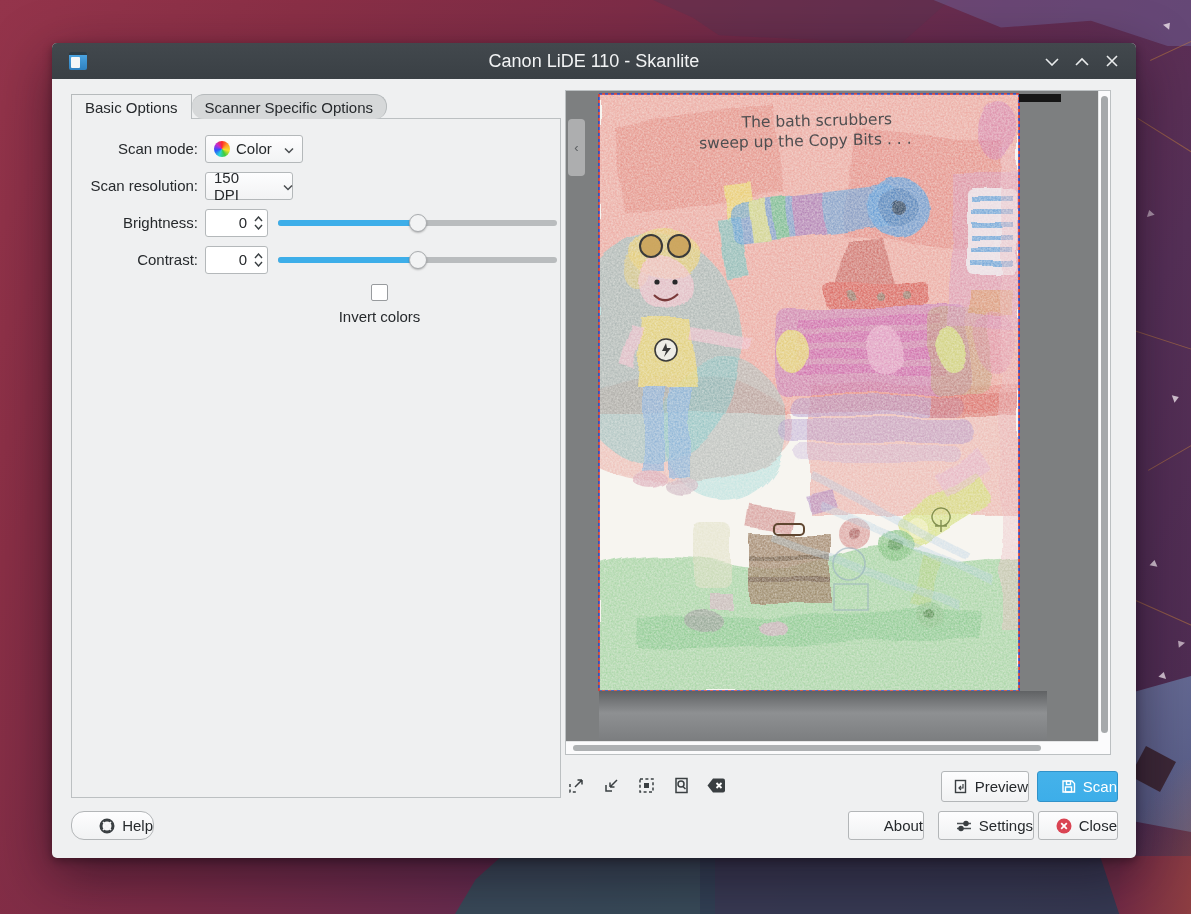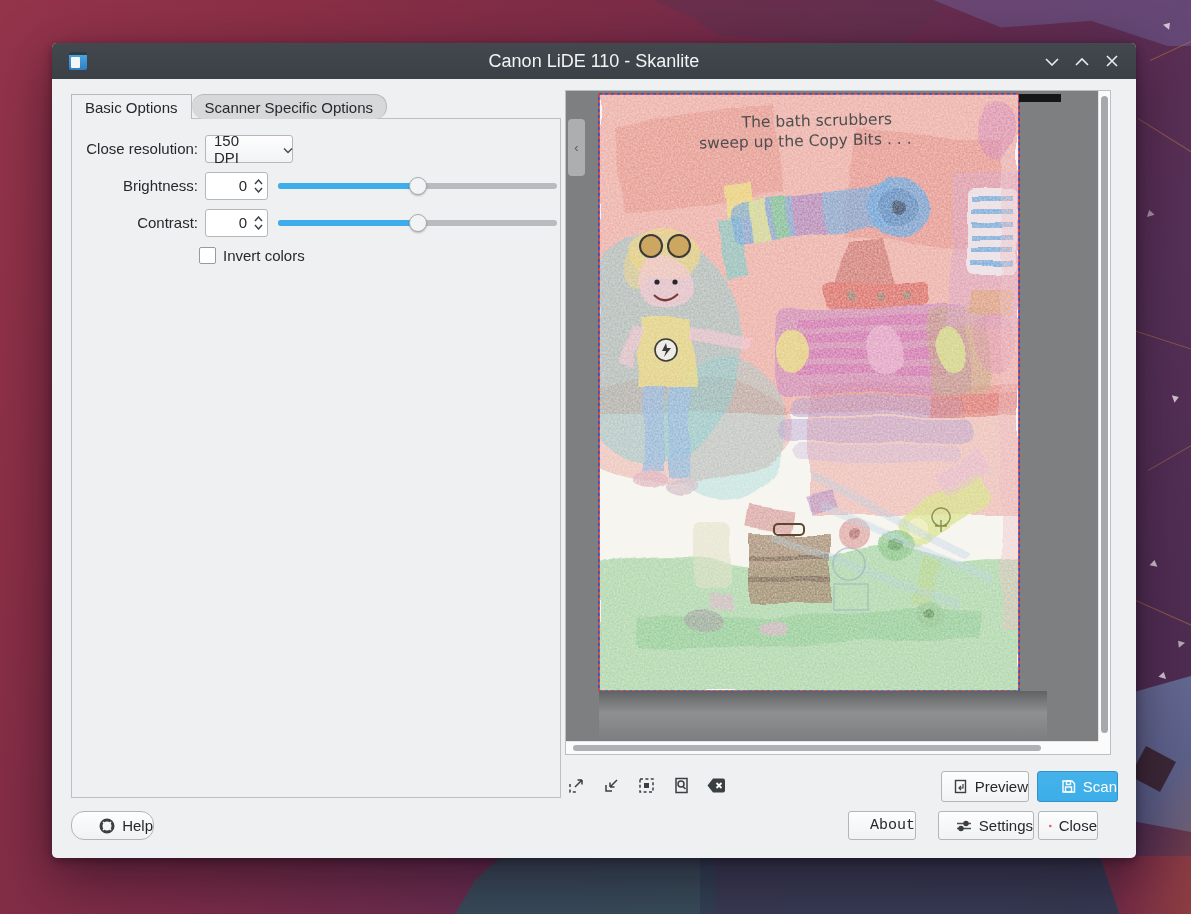--- a/index.html
+++ b/index.html
@@ -67,21 +67,21 @@
   .colorwheel { width:16px; height:16px; border-radius:50%; flex:0 0 auto;
     background:conic-gradient(#ff2a2a,#ff9d2a,#f4e32a,#3ecc3e,#2ad4d4,#2a55ff,#c32ad4,#ff2a2a); }
   .spinbox { width:63px; height:28px; border:1px solid #b4b8ba; border-radius:3px; background:#fff; display:flex; }
   .spin-val { flex:1; text-align:right; align-self:center; padding-right:3px; }
   .spin-arrows { width:17px; display:flex; flex-direction:column; align-items:center; justify-content:center; gap:2px; cursor:pointer; }
   .slider { position:relative; width:279px; height:20px; margin-left:10px; cursor:pointer; }
   .slider-track { position:absolute; left:0; right:0; top:7px; height:6px; border-radius:3px; background:#b9bcbe; }
   .slider-fill { height:6px; border-radius:3px 0 0 3px; background:#3daee9; width:50%; }
   .slider-handle { position:absolute; top:1px; width:18px; height:18px; border-radius:50%;
     background:#f2f3f4; border:1px solid #a9acaf; box-shadow:0 1px 2px rgba(0,0,0,.25); left:calc(50% - 9px); }
-  .check-row { margin-left:127px; margin-top:6px; display:flex; align-items:center; gap:7px; }
+  .check-row { margin-left:127px; margin-top:6px; display:flex; align-items:center; gap:7px;flex-direction:column; }
   .checkbox { width:17px; height:17px; border:1px solid #989b9e; border-radius:2px; background:#fff; cursor:pointer; }
 
   
   .preview-widget { position:absolute; left:513px; top:11px; width:546px; height:665px;
     border:1px solid #bcc0c2; background:#fcfcfc; display:grid; grid-template-columns:1fr 12px; grid-template-rows:1fr 13px; }
   .canvas { position:relative; background:#7d7f80; overflow:hidden; }
   .vscroll { position:relative; background:#fbfbfc; border-left:1px solid #e4e5e6; }
   .vscroll .thumb { position:absolute; left:2px; right:2px; top:5px; bottom:8px; border-radius:4px; background:#a6a9ab; }
   .hscroll { position:relative; background:#fbfbfc; border-top:1px solid #e4e5e6; }
   .hscroll .thumb { position:absolute; top:3px; height:6px; left:7px; width:468px; border-radius:3px; background:#aeb1b3; }
@@ -97,23 +97,23 @@
 
   
   .pv-toolbar { position:absolute; left:514px; top:696px; display:flex; gap:14px; align-items:center; }
   .tool-btn { width:21px; height:21px; display:flex; align-items:center; justify-content:center; cursor:pointer; }
   .btn { height:31px; border:1px solid #b3b6b8; border-radius:3px; background:linear-gradient(#fdfdfe,#f1f2f3);
     display:flex; align-items:center; justify-content:flex-end; gap:7px; font-size:15px; color:#26292c; cursor:pointer; }
   .btn-preview { position:absolute; left:889px; top:692px; width:88px; }
   .btn-scan { position:absolute; left:985px; top:692px; width:81px; background:linear-gradient(#45b2ea,#3daee9);
     border-color:#3092c9; color:#fff; }
   .btn-help { position:absolute; left:19px; top:732px; width:83px; height:29px;border-radius:13px; }
-  .btn-about { position:absolute; left:796px; top:732px; width:68px; height:29px;font-family:Liberation Mono, monospace; }
+  .btn-about { position:absolute; left:796px; top:732px; width:76px; height:29px; }
   .btn-settings { position:absolute; left:886px; top:732px; width:96px; height:29px; }
-  .btn-close { position:absolute; left:986px; top:732px; width:60px; height:29px;padding-left:10px; }
+  .btn-close { position:absolute; left:986px; top:732px; width:80px; height:29px;padding-left:10px; }
 </style>
 </head>
 <body>
 
 <div class="desktop">
   <div class="poly poly-topdark"></div>
   <div class="poly poly-topblue"></div>
   <div class="hexline hx1"></div>
   <div class="hexline hx2"></div>
   <div class="hexline hx3"></div>
@@ -159,24 +159,36 @@
 
   <div class="content">
 
     <div class="tabs">
       <div class="tab active">Basic Options</div>
       <div class="tab">Scanner Specific Options</div>
     </div>
 
     <div class="options-frame">
 
-
-
       <div class="form-row">
-        <div class="form-label">Close resolution:</div>
+        <div class="form-label">Scan mode:</div>
+        <div class="combo w-scanmode">
+          <span class="colorwheel"></span>
+          <span>Color</span>
+          <span class="chev">
+            <svg width="10" height="7" viewBox="0 0 10 7">
+                <polyline points="1,1.5 5,5.5 9,1.5" fill="none" stroke="#4a4d50" stroke-width="1.5"></polyline>
+              </svg>
+          </span>
+        </div>
+      </div>
+
+
+      <div class="form-row">
+        <div class="form-label">Scan resolution:</div>
         <div class="combo w-resolution">
           <span>150 DPI</span>
           <span class="chev">
             <svg width="10" height="7" viewBox="0 0 10 7">
                 <polyline points="1,1.5 5,5.5 9,1.5" fill="none" stroke="#4a4d50" stroke-width="1.5"></polyline>
               </svg>
           </span>
         </div>
       </div>
 

